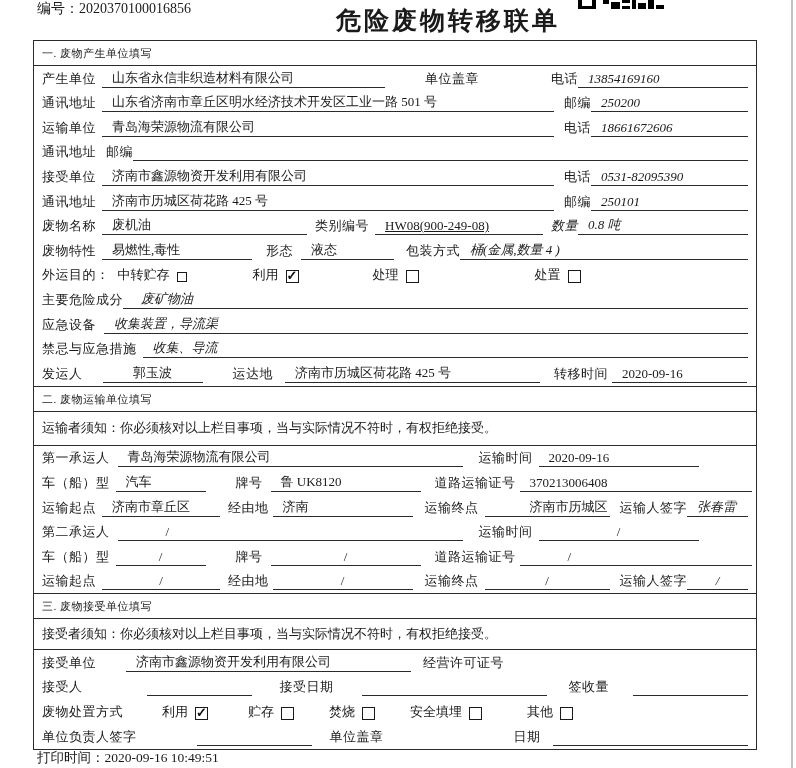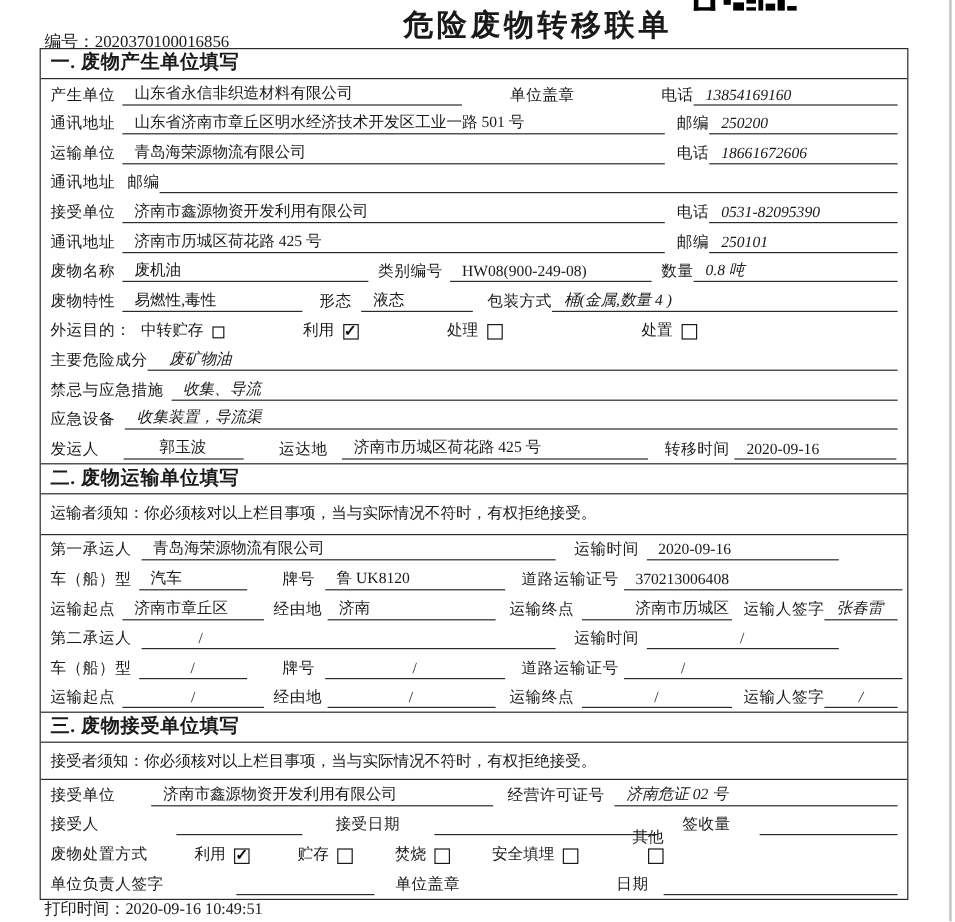--- a/index.html
+++ b/index.html
@@ -2,32 +2,32 @@
 <html><head>
 <meta charset="utf-8">
 <style>
   html,body{margin:0;padding:0;}
   body{
     width:796px;height:768px;position:relative;overflow:hidden;
     background:#ffffff;color:#1a1a1a;
     font-family:"Liberation Serif","DejaVu Serif",serif;
     font-size:13px;
   }
-  .hdr-serial{position:absolute;left:37px;top:0;font-size:14px;white-space:nowrap;margin-top:26px;}
+  .hdr-serial{position:absolute;left:37px;top:0;font-size:14px;white-space:nowrap;}
   .hdr-title{position:absolute;left:336px;top:4px;font-size:25px;font-weight:bold;letter-spacing:3px;white-space:nowrap;}
   .qr-frag{position:absolute;left:578px;top:0;}
   .page-edge{position:absolute;right:3px;top:0;bottom:0;width:2px;background:#c2c2c2;}
 
   .form{
     position:absolute;left:33px;top:40px;width:724px;box-sizing:border-box;
     border:1.6px solid #2b2b2b;background:#fff;
   }
   .sec{
-    font-weight:bold;height:23px;line-height:22px;padding:1px 8px 0 8px;
-    border-bottom:1.3px solid #2b2b2b;font-size:16px;letter-spacing:.5px;
+    font-weight:normal;height:23px;line-height:22px;padding:1px 8px 0 8px;
+    border-bottom:1.3px solid #2b2b2b;font-size:11px;letter-spacing:.5px;
   }
   .sec.mid{border-top:1.3px solid #2b2b2b;}
   .row{
     display:flex;align-items:flex-end;height:24.6px;
     padding:0 8px 3px 8px;box-sizing:border-box;white-space:nowrap;
   }
   .lbl{flex-shrink:0;letter-spacing:.5px;}
   .u{
     border-bottom:1px solid #2b2b2b;padding:0 2px 0 10px;
     box-sizing:border-box;overflow:visible;flex-shrink:0;
@@ -116,22 +116,22 @@
     <span class="lbl">通讯地址</span>
     <span class="u" style="width:452px;margin-left:6px;">济南市历城区荷花路 425 号</span>
     <span class="lbl" style="margin-left:10px;">邮编</span>
     <span class="u grow">250101</span>
   </div>
 
   <div class="row">
     <span class="lbl">废物名称</span>
     <span class="u" style="width:205px;margin-left:6px;">废机油</span>
     <span class="lbl" style="margin-left:8px;">类别编号</span>
-    <span class="u" style="width:168px;margin-left:6px;">HW08(900-249-08)</span>
-    <span class="lbl" style="margin-left:8px;">数量</span>
+    <span class="u" style="width:168px;margin-left:6px;text-decoration:underline;">HW08(900-249-08)</span>
+    <span class="lbl" style="margin-left:8px;font-style:italic;">数量</span>
     <span class="u grow">0.8 吨</span>
   </div>
 
   <div class="row">
     <span class="lbl">废物特性</span>
     <span class="u" style="width:150px;margin-left:6px;">易燃性,毒性</span>
     <span class="lbl" style="margin-left:14px;text-align:center;">形态</span>
     <span class="u" style="width:93px;margin-left:8px;">液态</span>
     <span class="lbl" style="margin-left:12px;">包装方式</span>
     <span class="u grow">桶(金属,数量 4 )</span>
@@ -156,27 +156,27 @@
       <span class="cb"></span>
     </span>
   </div>
 
   <div class="row">
     <span class="lbl">主要危险成分</span>
     <span class="u grow" style="padding-left:18px;">废矿物油</span>
   </div>
 
   <div class="row">
+    <span class="lbl">应急设备</span>
+    <span class="u grow" style="margin-left:8px;">收集装置，导流渠</span>
+  </div>
+
+  <div class="row">
     <span class="lbl">禁忌与应急措施</span>
     <span class="u grow" style="margin-left:6px;">收集、导流</span>
-  </div>
-
-  <div class="row">
-    <span class="lbl">应急设备</span>
-    <span class="u grow" style="margin-left:8px;">收集装置，导流渠</span>
   </div>
 
   <div class="row">
     <span class="lbl">发运人</span>
     <span class="u ctr" style="width:100px;margin-left:20px;">郭玉波</span>
     <span class="lbl" style="margin-left:30px;">运达地</span>
     <span class="u" style="width:255px;margin-left:12px;">济南市历城区荷花路 425 号</span>
     <span class="lbl" style="margin-left:14px;">转移时间</span>
     <span class="u" style="width:135px;margin-left:4px;">2020-09-16</span>
   </div>
@@ -240,21 +240,20 @@
   </div>
 
   <div class="sec mid">三. 废物接受单位填写</div>
 
   <div class="notice" style="height:31px;">接受者须知：你必须核对以上栏目事项，当与实际情况不符时，有权拒绝接受。</div>
 
   <div class="row">
     <span class="lbl">接受单位</span>
     <span class="u" style="width:285px;margin-left:30px;">济南市鑫源物资开发利用有限公司</span>
     <span class="lbl" style="margin-left:12px;">经营许可证号</span>
-    <span class="u grow" style="margin-left:8px;">济南危证 02 号</span>
   </div>
 
   <div class="row">
     <span class="lbl">接受人</span>
     <span class="u" style="width:105px;margin-left:64px;"></span>
     <span class="lbl" style="margin-left:28px;">接受日期</span>
     <span class="u" style="width:185px;margin-left:28px;"></span>
     <span class="lbl" style="margin-left:22px;">签收量</span>
     <span class="u grow" style="margin-left:24px;"></span>
   </div>
@@ -270,21 +269,21 @@
       <span class="cb"></span>
     </span>
     <span class="opt" style="margin-left:35px;">
       <span>焚烧</span>
       <span class="cb"></span>
     </span>
     <span class="opt" style="margin-left:35px;">
       <span>安全填埋</span>
       <span class="cb"></span>
     </span>
-    <span class="opt" style="margin-left:45px;flex-direction:column;">
+    <span class="opt" style="margin-left:45px;">
       <span>其他</span>
       <span class="cb"></span>
     </span>
   </div>
 
   <div class="row">
     <span class="lbl">单位负责人签字</span>
     <span class="u" style="width:115px;margin-left:60px;"></span>
     <span class="lbl" style="margin-left:18px;">单位盖章</span>
     <span class="lbl" style="margin-left:130px;font-family:Liberation Serif, serif;">日期</span>

